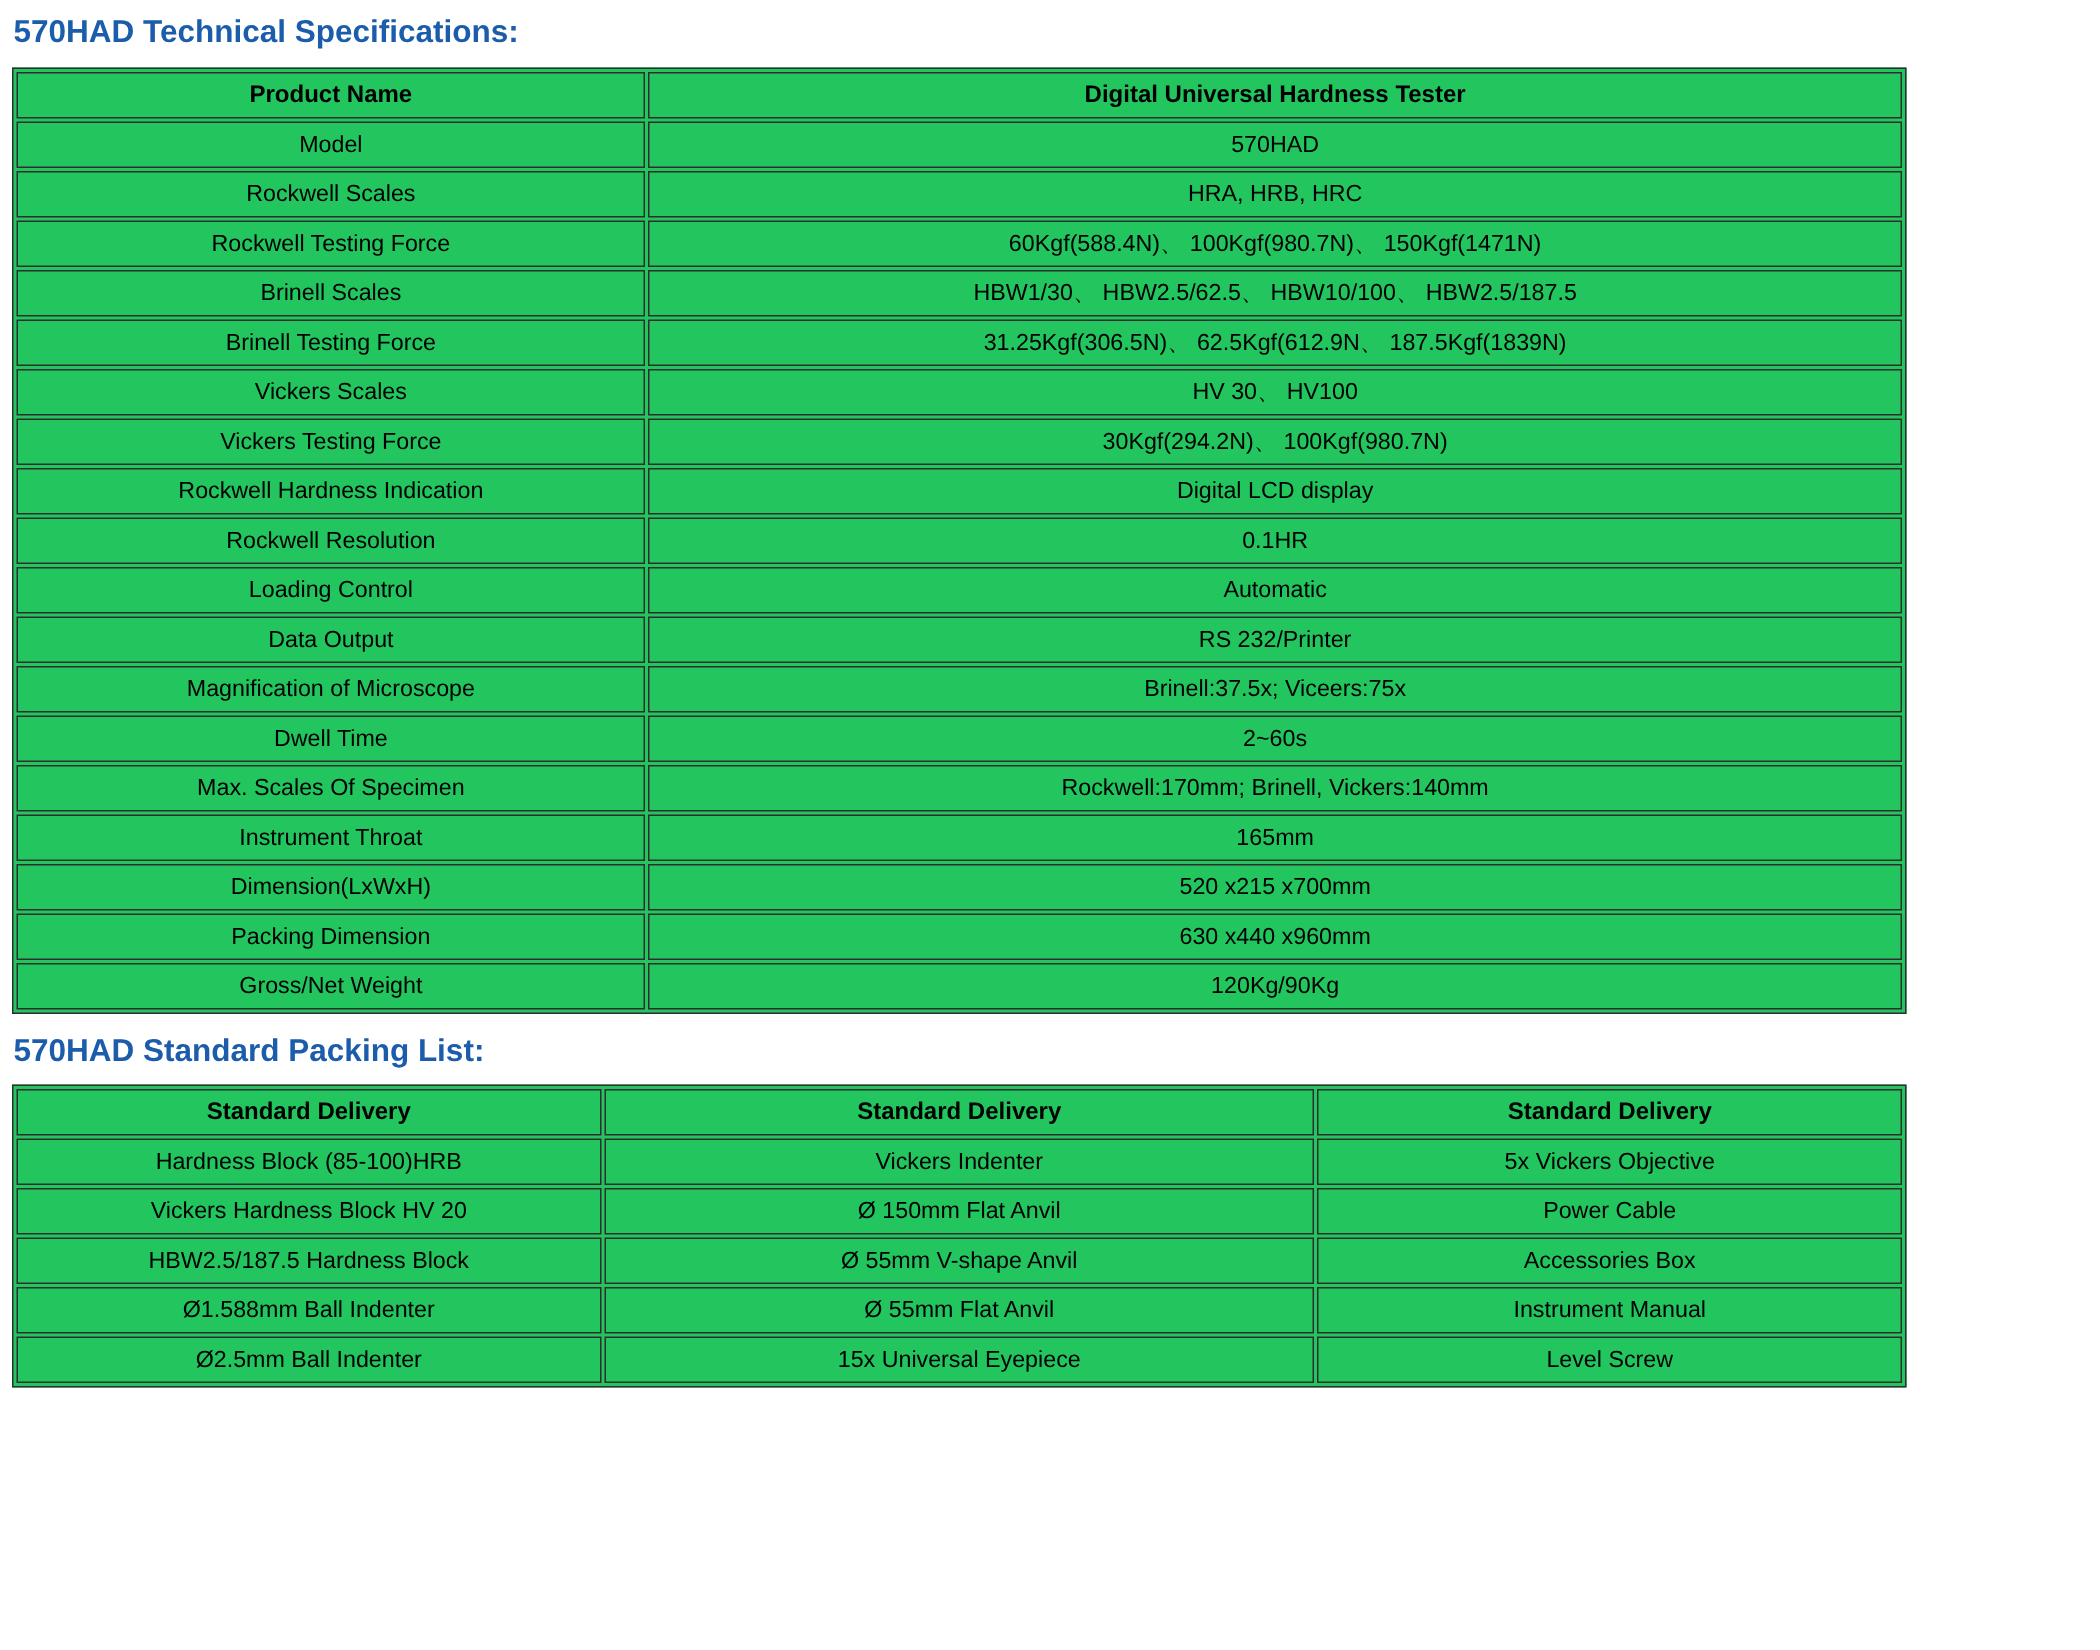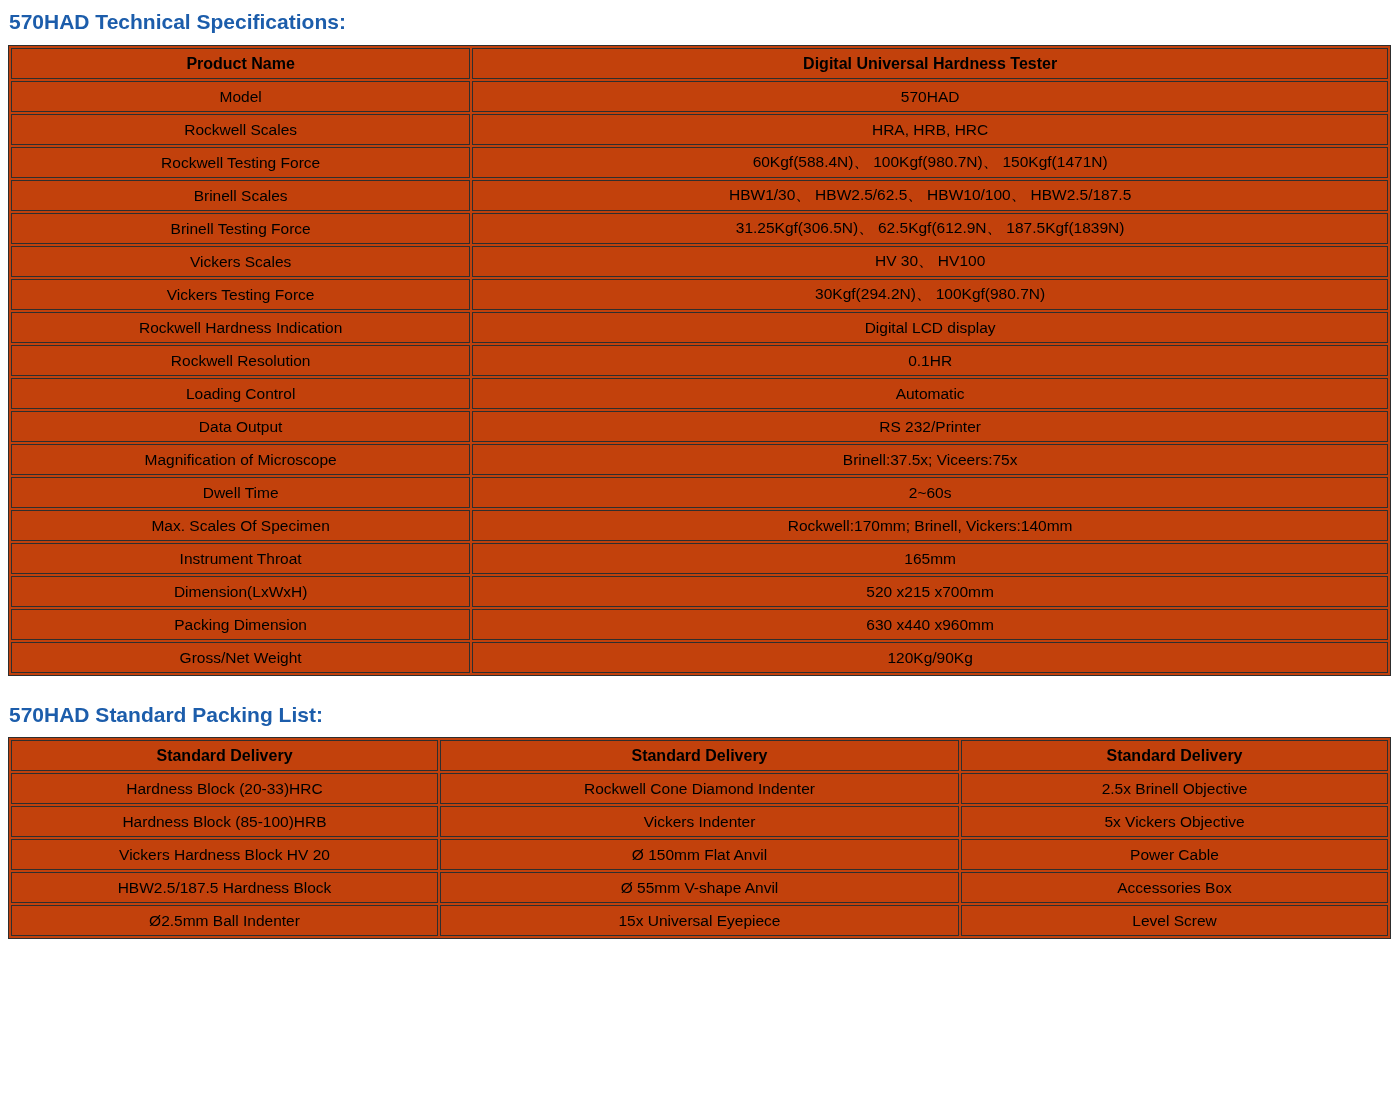--- a/index.html
+++ b/index.html
@@ -20,30 +20,30 @@
     padding: 10px 9px 4px 8px;
   }
   h1.section-heading {
     color: var(--accent);
     font-size: 21px;
     font-weight: 700;
     line-height: 1.15;
     margin: 0 0 11px 1px;
   }
   h1.section-heading.second {
-    margin-top: 27px;
+    margin-top: 13px;
     margin-bottom: 10px;
   }
   table.data-table {
-    width: 1383px;
+    width: 1263px;
     table-layout: fixed;
     border-collapse: separate;
     border-spacing: 2px;
     border: 1px solid var(--border);
-    background: #c2410c;
+    background: #22c55e;
   }
   table.data-table th,
   table.data-table td {
     border: 1px solid var(--border);
     height: 31px;
     padding: 0 4px;
     text-align: center;
     vertical-align: middle;
     font-size: 15.5px;
     overflow: hidden;
@@ -163,40 +163,40 @@
       </colgroup>
     <thead>
       <tr>
         <th>Standard Delivery</th>
         <th>Standard Delivery</th>
         <th>Standard Delivery</th>
       </tr>
     </thead>
     <tbody>
         <tr>
-          <td>Hardness Block (20-33)HRC</td>
-          <td>Rockwell Cone Diamond Indenter</td>
-          <td>2.5x Brinell Objective</td>
-        </tr>
-        <tr>
           <td>Hardness Block (85-100)HRB</td>
           <td>Vickers Indenter</td>
           <td>5x Vickers Objective</td>
         </tr>
         <tr>
           <td>Vickers Hardness Block HV 20</td>
           <td>Ø 150mm Flat Anvil</td>
           <td>Power Cable</td>
         </tr>
         <tr>
           <td>HBW2.5/187.5 Hardness Block</td>
           <td>Ø 55mm V-shape Anvil</td>
           <td>Accessories Box</td>
         </tr>
         <tr>
+          <td>Ø1.588mm  Ball Indenter</td>
+          <td>Ø 55mm Flat Anvil</td>
+          <td>Instrument Manual</td>
+        </tr>
+        <tr>
           <td>Ø2.5mm Ball Indenter</td>
           <td>15x Universal Eyepiece</td>
           <td>Level Screw</td>
         </tr>
       </tbody>
   </table>
 
 </div>
 
 </body></html>

